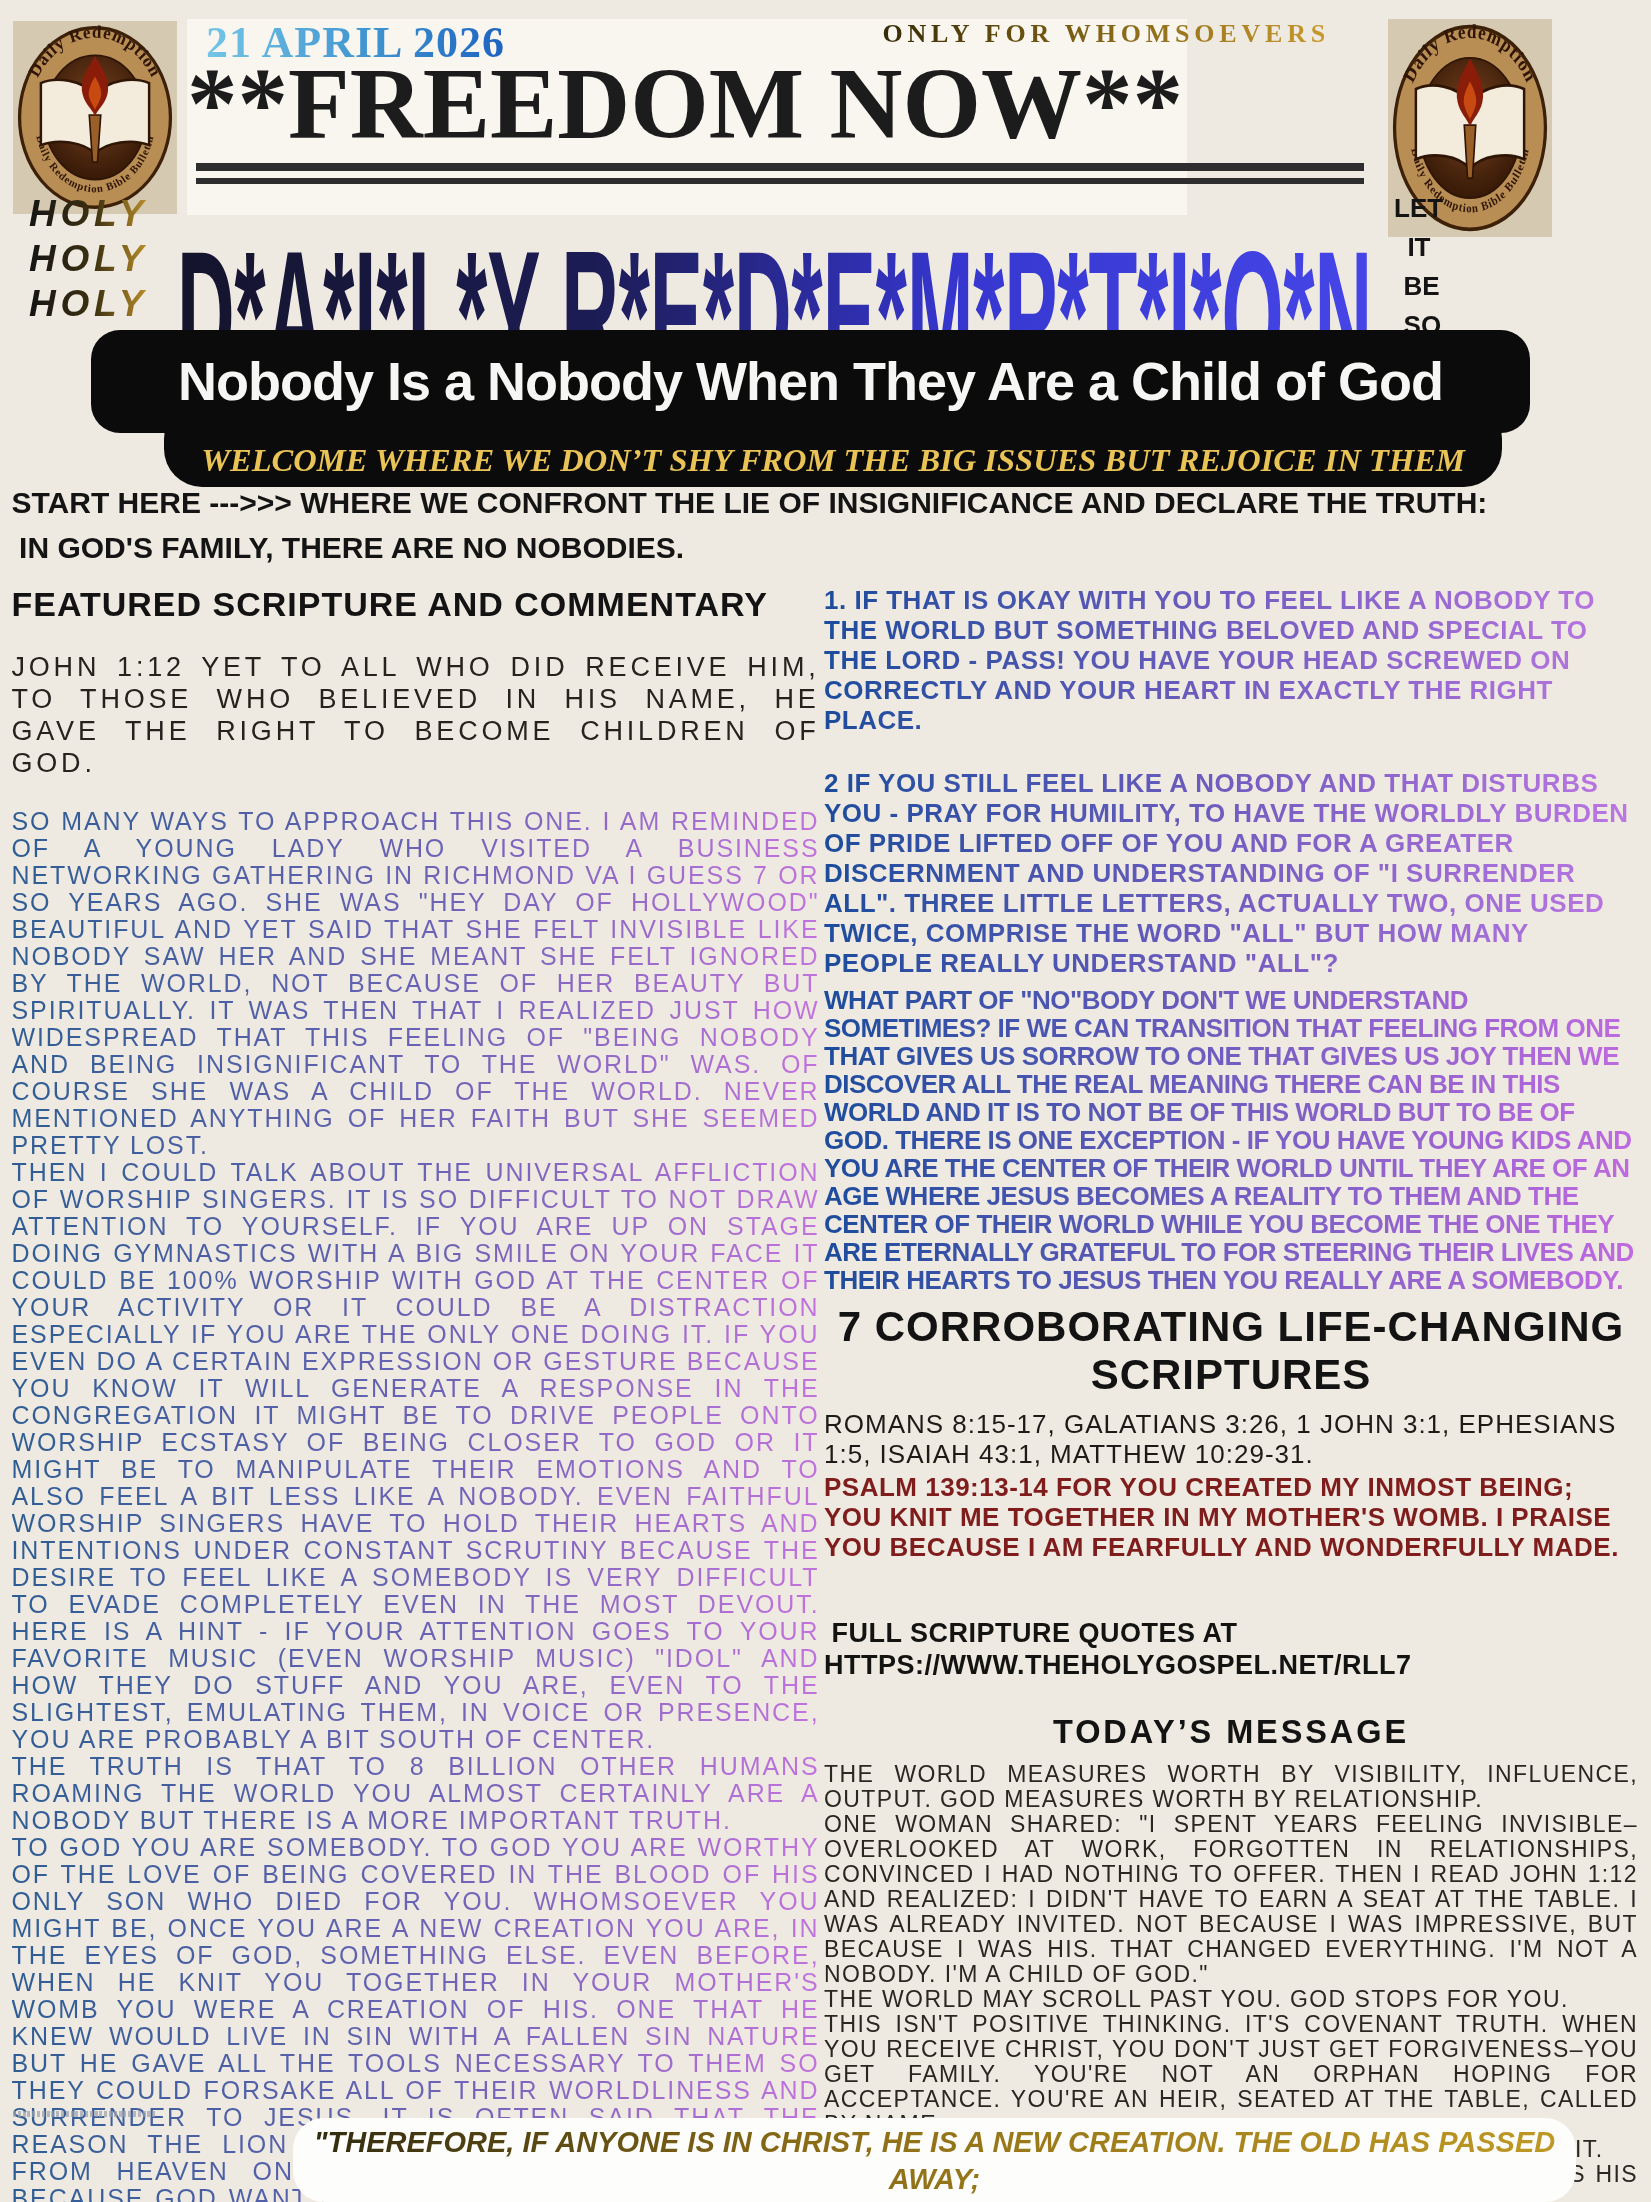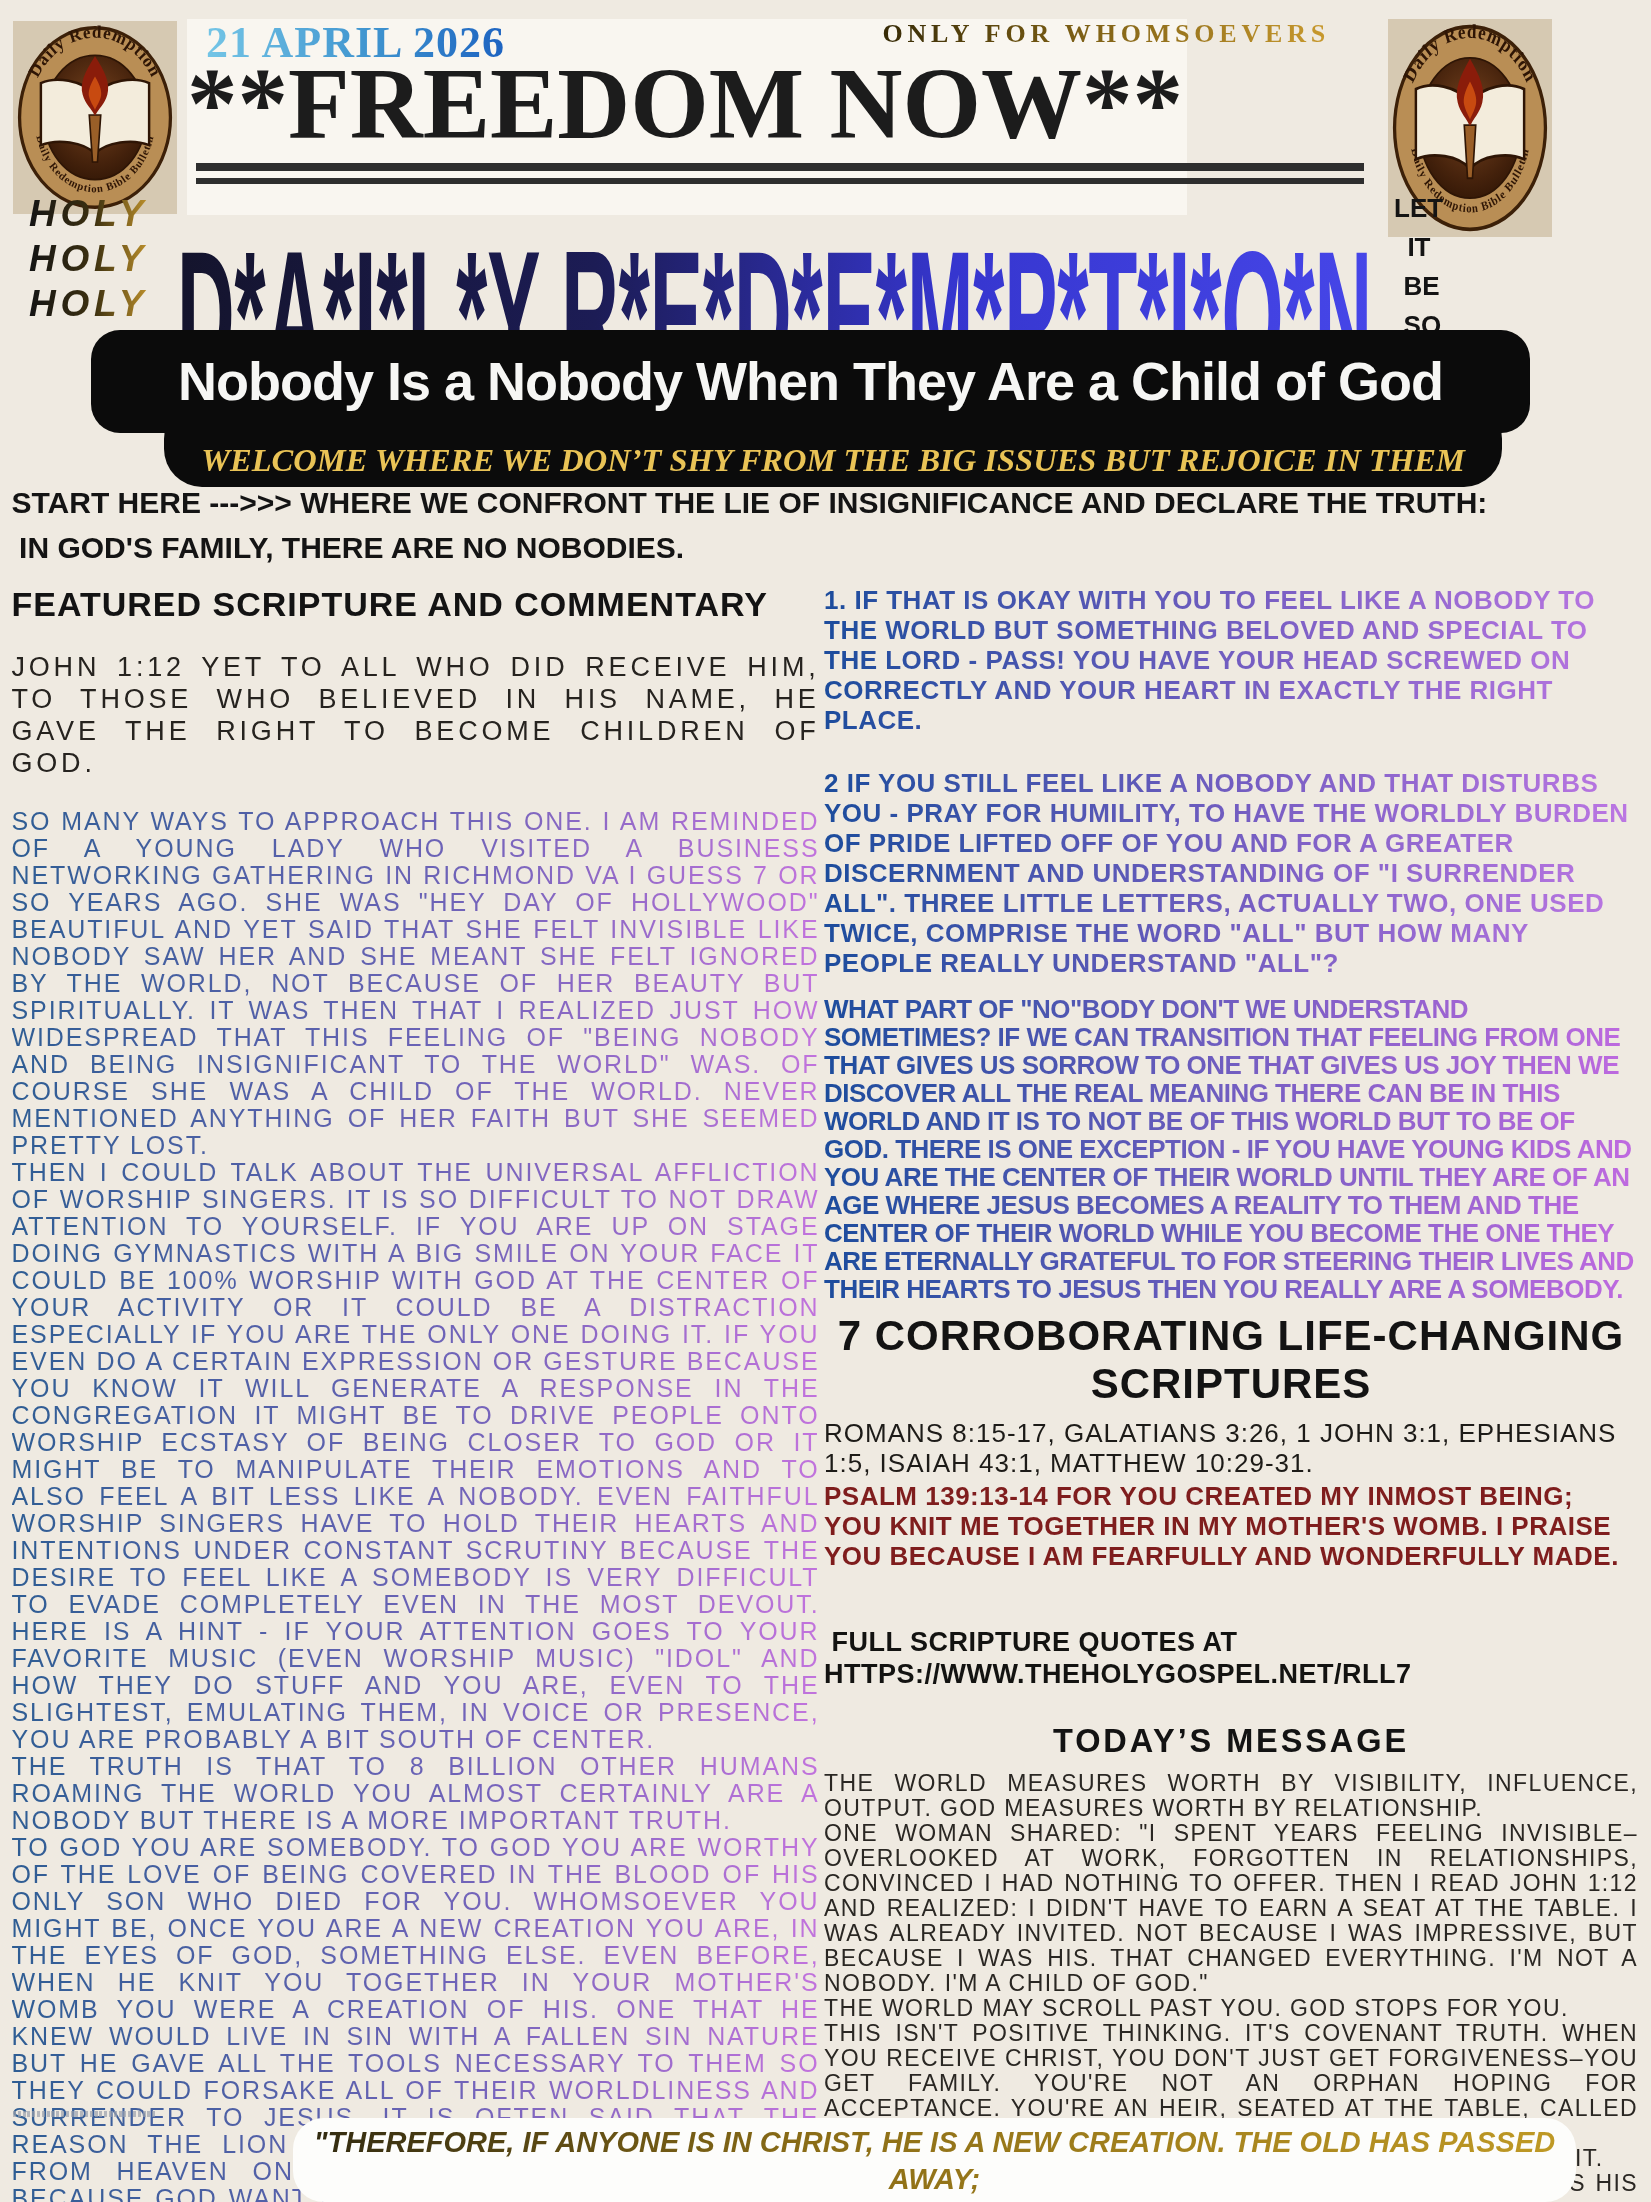--- a/index.html
+++ b/index.html
@@ -173,21 +173,21 @@
       <p>THEN I COULD TALK ABOUT THE UNIVERSAL AFFLICTION OF WORSHIP SINGERS. IT IS SO DIFFICULT TO NOT DRAW ATTENTION TO YOURSELF. IF YOU ARE UP ON STAGE DOING GYMNASTICS WITH A BIG SMILE ON YOUR FACE IT COULD BE 100% WORSHIP WITH GOD AT THE CENTER OF YOUR ACTIVITY OR IT COULD BE A DISTRACTION ESPECIALLY IF YOU ARE THE ONLY ONE DOING IT. IF YOU EVEN DO A CERTAIN EXPRESSION OR GESTURE BECAUSE YOU KNOW IT WILL GENERATE A RESPONSE IN THE CONGREGATION IT MIGHT BE TO DRIVE PEOPLE ONTO WORSHIP ECSTASY OF BEING CLOSER TO GOD OR IT MIGHT BE TO MANIPULATE THEIR EMOTIONS AND TO ALSO FEEL A BIT LESS LIKE A NOBODY. EVEN FAITHFUL WORSHIP SINGERS HAVE TO HOLD THEIR HEARTS AND INTENTIONS UNDER CONSTANT SCRUTINY BECAUSE THE DESIRE TO FEEL LIKE A SOMEBODY IS VERY DIFFICULT TO EVADE COMPLETELY EVEN IN THE MOST DEVOUT. HERE IS A HINT - IF YOUR ATTENTION GOES TO YOUR FAVORITE MUSIC (EVEN WORSHIP MUSIC) "IDOL" AND HOW THEY DO STUFF AND YOU ARE, EVEN TO THE SLIGHTEST, EMULATING THEM, IN VOICE OR PRESENCE, YOU ARE PROBABLY A BIT SOUTH OF CENTER.</p>
       <p>THE TRUTH IS THAT TO 8 BILLION OTHER HUMANS ROAMING THE WORLD YOU ALMOST CERTAINLY ARE A NOBODY BUT THERE IS A MORE IMPORTANT TRUTH.</p>
       <p>TO GOD YOU ARE SOMEBODY. TO GOD YOU ARE WORTHY OF THE LOVE OF BEING COVERED IN THE BLOOD OF HIS ONLY SON WHO DIED FOR YOU. WHOMSOEVER YOU MIGHT BE, ONCE YOU ARE A NEW CREATION YOU ARE, IN THE EYES OF GOD, SOMETHING ELSE. EVEN BEFORE, WHEN HE KNIT YOU TOGETHER IN YOUR MOTHER'S WOMB YOU WERE A CREATION OF HIS. ONE THAT HE KNEW WOULD LIVE IN SIN WITH A FALLEN SIN NATURE BUT HE GAVE ALL THE TOOLS NECESSARY TO THEM SO THEY COULD FORSAKE ALL OF THEIR WORLDLINESS AND SURRENDER TO JESUS. IT IS OFTEN SAID THAT THE REASON THE LION OF JUDAH HAS NOT COME DOWN FROM HEAVEN ON A WHITE HORSE AS OF YET IS BECAUSE GOD WANTS TO SAVE ALL THAT CAN BE SAVED BEFORE THE LAST BELL HAS RUNG.</p>
 
     </div>
   </div>
   <div class="abs microprint" style="left:13.4px;top:2111px;"></div>
 
   <div class="col" style="left:824px;width:814px;">
     <p class="point">1. IF THAT IS OKAY WITH YOU TO FEEL LIKE A NOBODY TO THE WORLD BUT SOMETHING BELOVED AND SPECIAL TO THE LORD - PASS! YOU HAVE YOUR HEAD SCREWED ON CORRECTLY AND YOUR HEART IN EXACTLY THE RIGHT PLACE.</p>
-    <p class="point" style="margin-bottom:17px;">2 IF YOU STILL FEEL LIKE A NOBODY AND THAT DISTURBS YOU - PRAY FOR HUMILITY, TO HAVE THE WORLDLY BURDEN OF PRIDE LIFTED OFF OF YOU AND FOR A GREATER DISCERNMENT AND UNDERSTANDING OF "I SURRENDER ALL". THREE LITTLE LETTERS, ACTUALLY TWO, ONE USED TWICE, COMPRISE THE WORD "ALL" BUT HOW MANY PEOPLE REALLY UNDERSTAND "ALL"?</p>
+    <p class="point" style="margin-bottom:8px;">2 IF YOU STILL FEEL LIKE A NOBODY AND THAT DISTURBS YOU - PRAY FOR HUMILITY, TO HAVE THE WORLDLY BURDEN OF PRIDE LIFTED OFF OF YOU AND FOR A GREATER DISCERNMENT AND UNDERSTANDING OF "I SURRENDER ALL". THREE LITTLE LETTERS, ACTUALLY TWO, ONE USED TWICE, COMPRISE THE WORD "ALL" BUT HOW MANY PEOPLE REALLY UNDERSTAND "ALL"?</p>
     <p class="emphasis">WHAT PART OF "NO"BODY DON'T WE UNDERSTAND SOMETIMES? IF WE CAN TRANSITION THAT FEELING FROM ONE THAT GIVES US SORROW TO ONE THAT GIVES US JOY THEN WE DISCOVER ALL THE REAL MEANING THERE CAN BE IN THIS WORLD AND IT IS TO NOT BE OF THIS WORLD BUT TO BE OF GOD. THERE IS ONE EXCEPTION - IF YOU HAVE YOUNG KIDS AND YOU ARE THE CENTER OF THEIR WORLD UNTIL THEY ARE OF AN AGE WHERE JESUS BECOMES A REALITY TO THEM AND THE CENTER OF THEIR WORLD WHILE YOU BECOME THE ONE THEY ARE ETERNALLY GRATEFUL TO FOR STEERING THEIR LIVES AND THEIR HEARTS TO JESUS THEN YOU REALLY ARE A SOMEBODY.</p>
 
     <h2 class="h-slab center-head">7 CORROBORATING LIFE-CHANGING SCRIPTURES</h2>
     <p class="refs">ROMANS 8:15-17, GALATIANS 3:26, 1 JOHN 3:1, EPHESIANS 1:5,  ISAIAH 43:1, MATTHEW 10:29-31.</p>
     <p class="psalm">PSALM 139:13-14 FOR YOU CREATED MY INMOST BEING; YOU KNIT ME TOGETHER IN MY MOTHER'S WOMB. I PRAISE YOU BECAUSE I AM FEARFULLY AND WONDERFULLY MADE.</p>
 
     <p class="fullq">
       <span style="display:block;padding-left:7.6px;">FULL SCRIPTURE QUOTES AT</span>
       <span style="display:block;">HTTPS://WWW.THEHOLYGOSPEL.NET/RLL7</span>
     </p>

